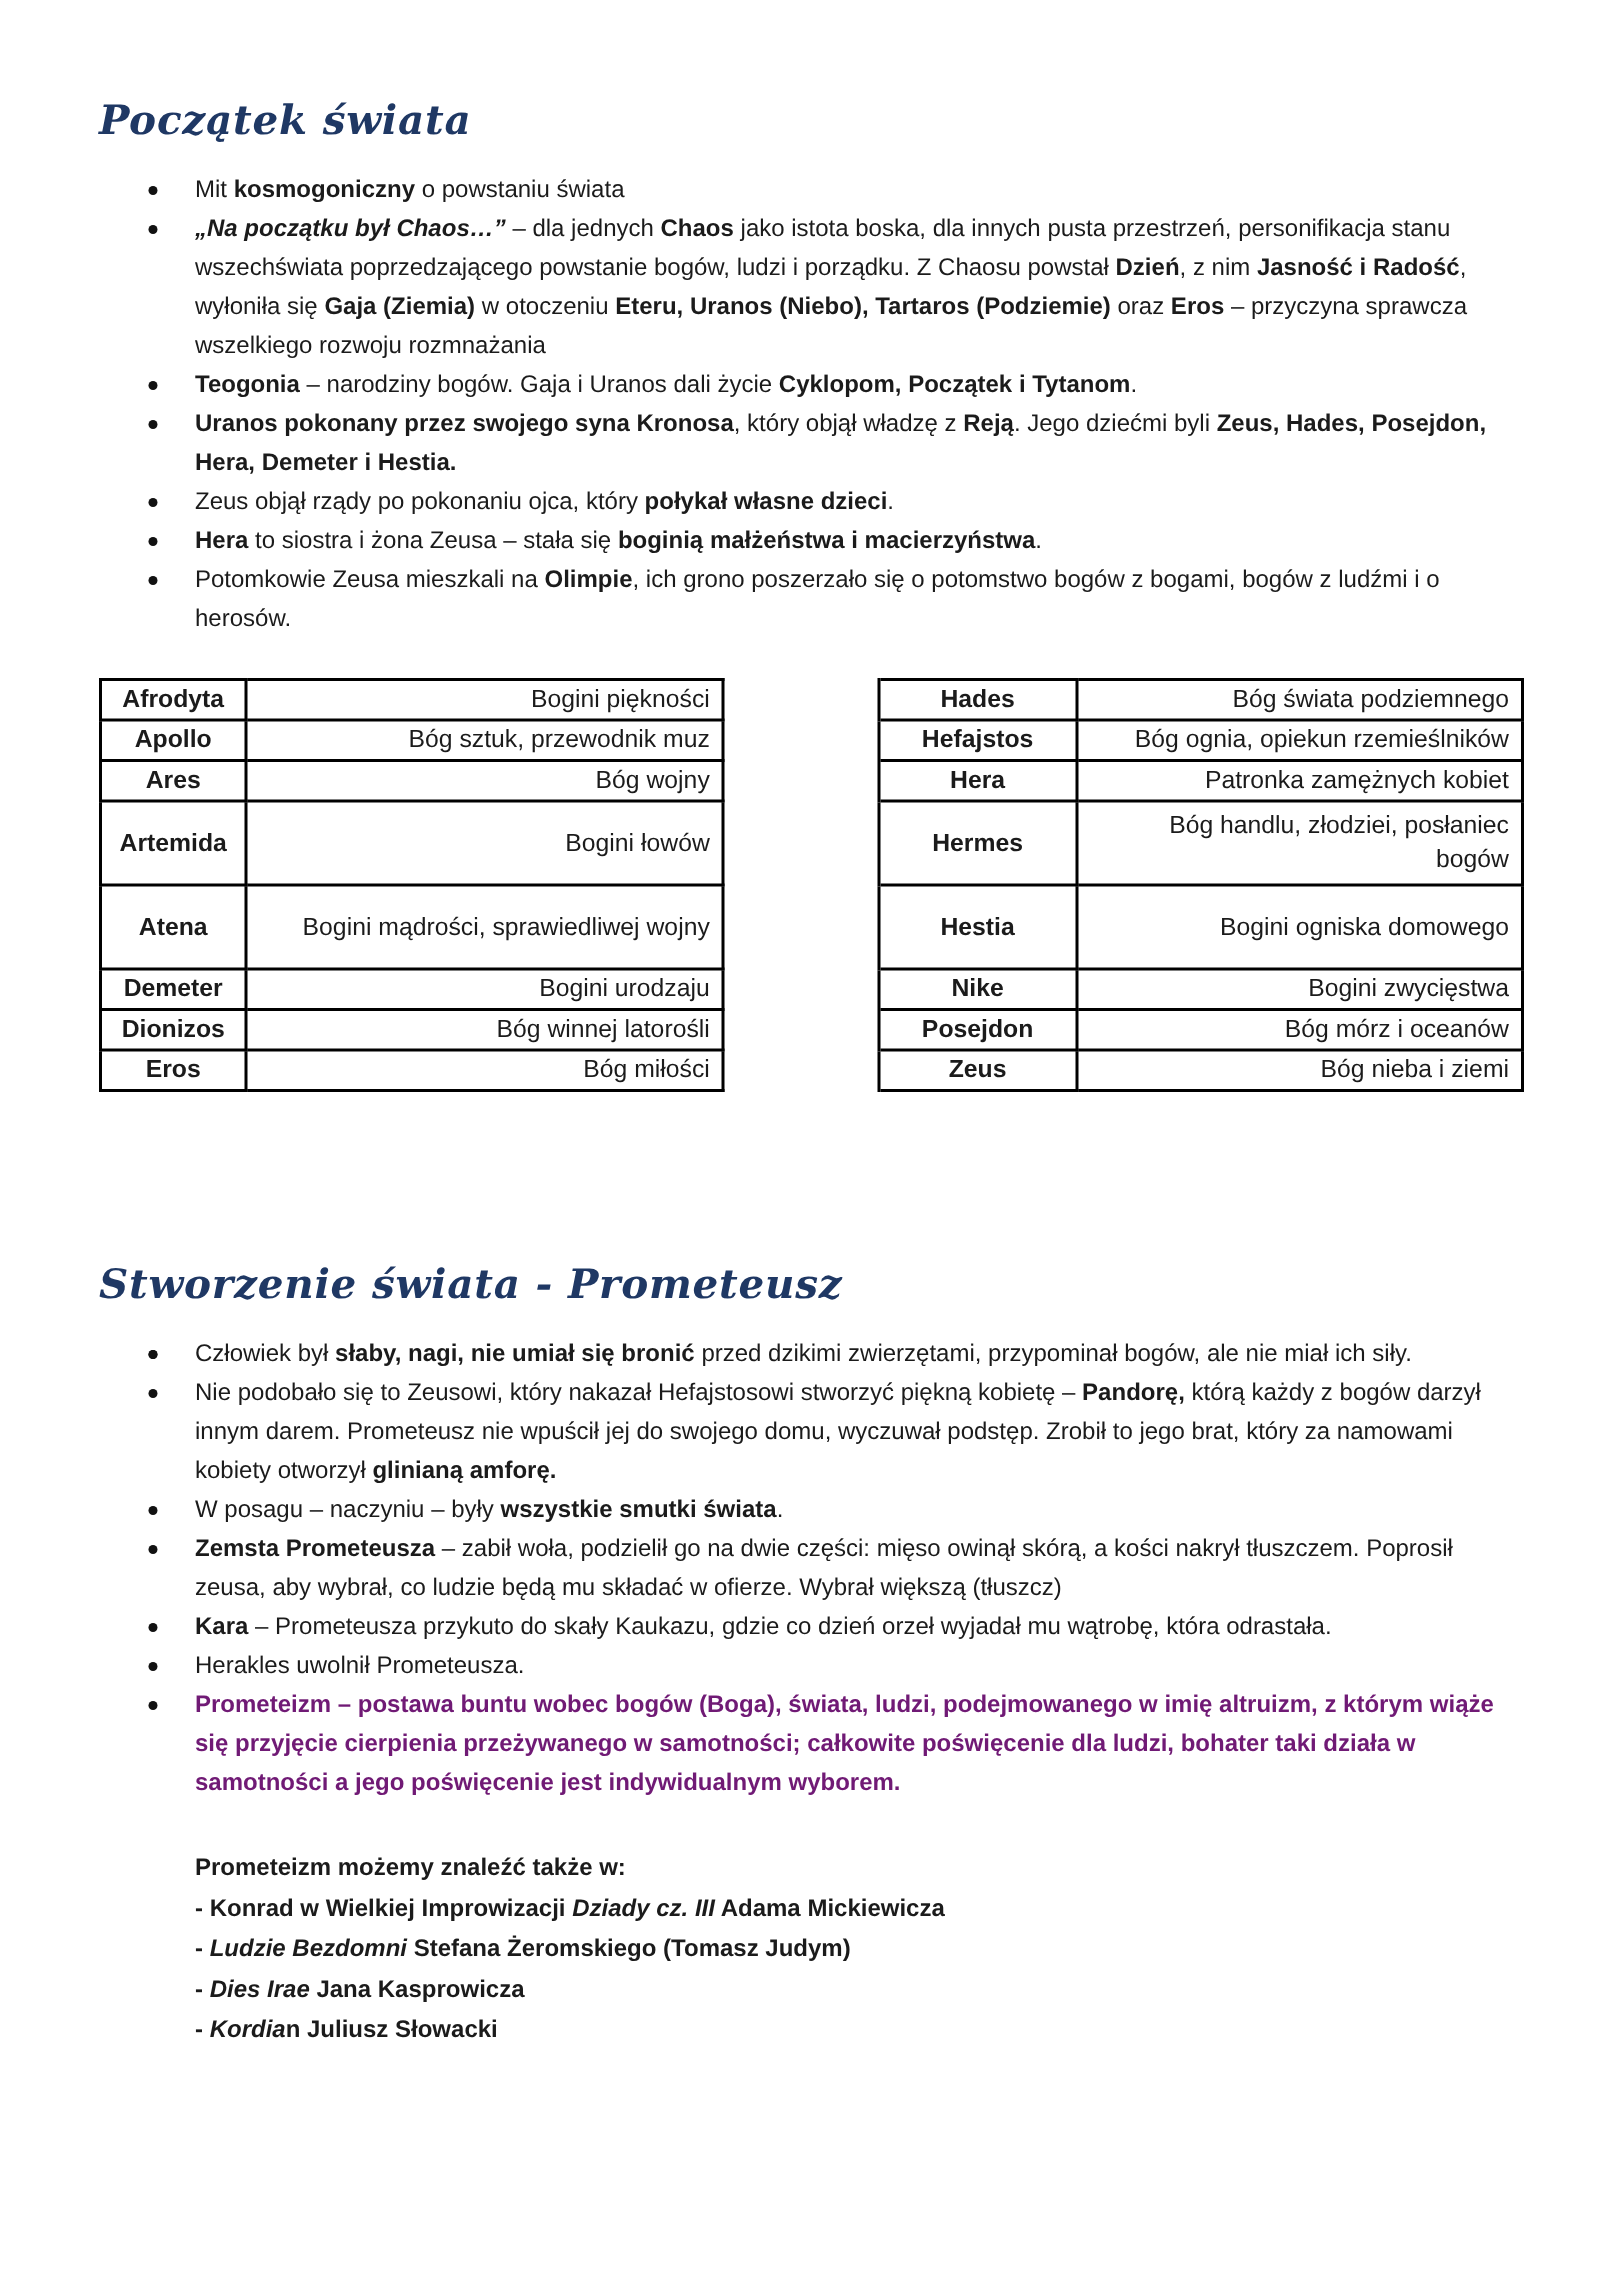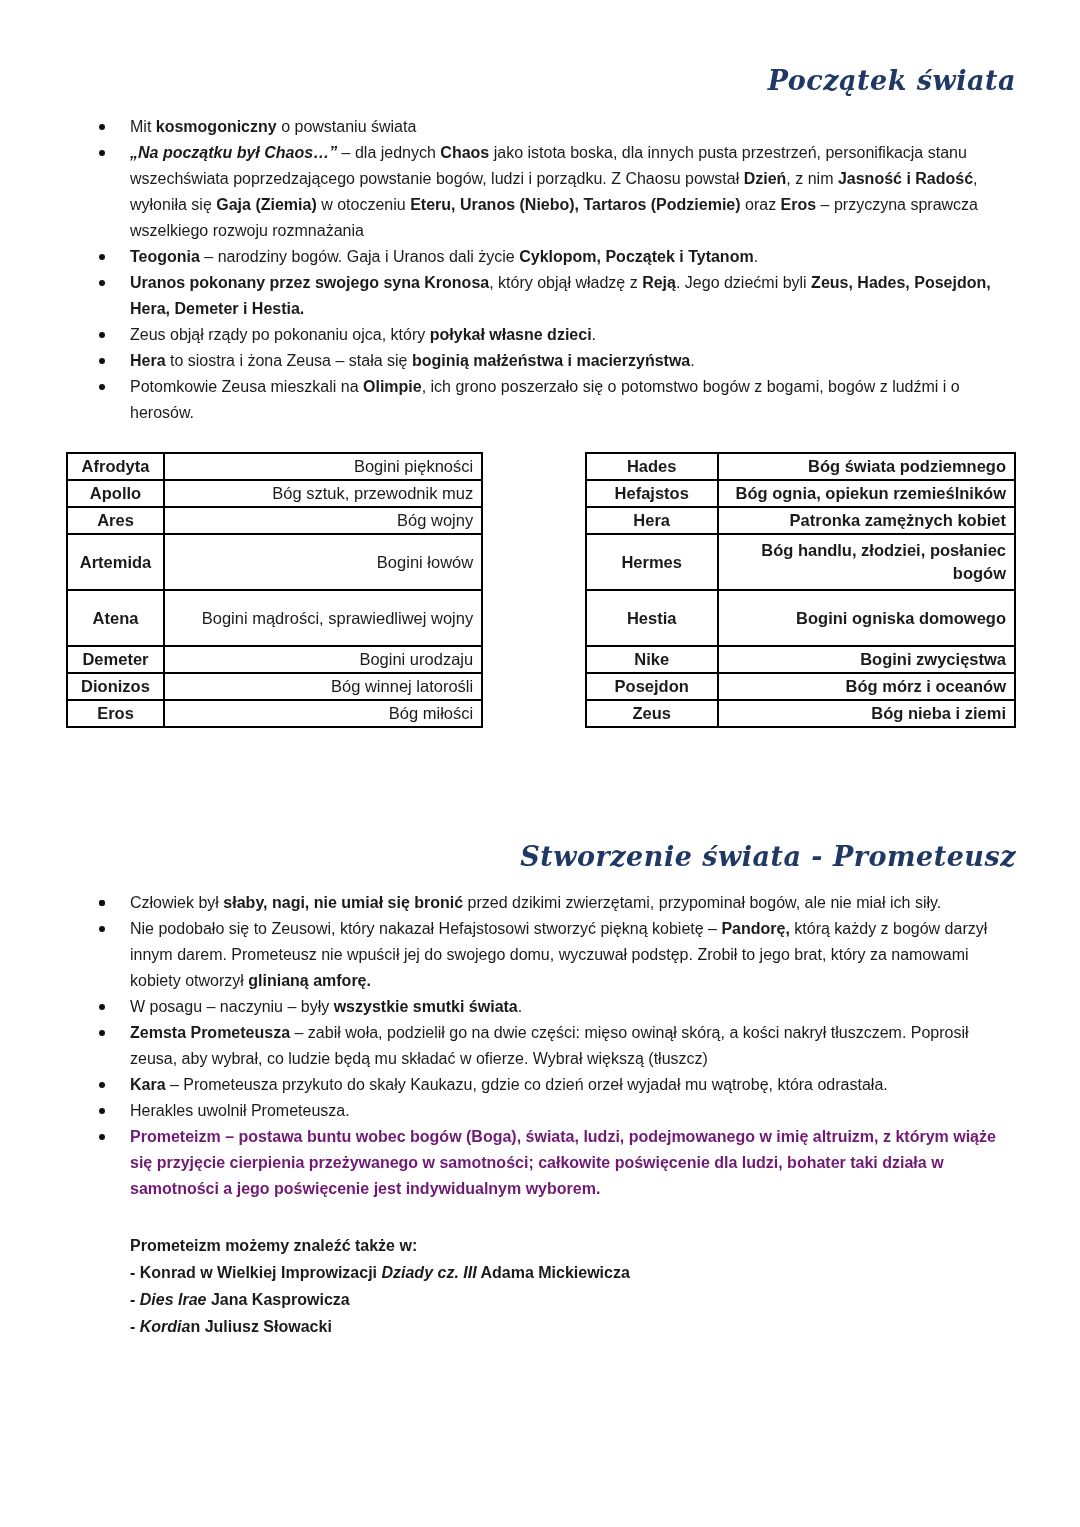--- a/index.html
+++ b/index.html
@@ -12,21 +12,21 @@
     font-size: 16px;
     line-height: 26px;
     color: #1b1b1b;
   }
   .page {
     width: 1080px;
     height: 1527px;
     padding: 64px 64px 0 66px;
   }
   .script-heading {
-    text-align: right;
+    text-align: left;
     color: #1f3864;
     font-family: "DejaVu Serif", serif;
     font-style: italic;
     font-weight: 700;
     font-size: 27px;
     line-height: 34px;
     letter-spacing: 0.5px;
     margin-bottom: 16px;
   }
   .heading2 { margin-top: 112px; }
@@ -68,21 +68,21 @@
   table.gods td.name { font-weight: 700; text-align: center; }
   table.gods td.name.l { width: 97px; }
   table.gods td.desc.l { width: 319px; }
   table.gods td.mid {
     width: 104px;
     border-top: none;
     border-bottom: none;
     padding: 0;
   }
   table.gods td.name.r { width: 132px; }
-  table.gods td.desc.r { width: 298px; font-weight: bold; }
+  table.gods td.desc.r { width: 298px; }
   table.gods tr.tall td { height: 56px; }
   table.gods tr td { height: 26px; }
 
   .addendum {
     margin-top: 30px;
     padding-left: 64px;
     line-height: 27px;
   }
 </style>
 </head>
@@ -242,19 +242,20 @@
         <span class="txt"><span class="b">Prometeizm – postawa buntu wobec bogów (Boga), świata, ludzi, podejmowanego w imię altruizm, z którym wiąże się przyjęcie cierpienia przeżywanego w samotności; całkowite poświęcenie dla ludzi, bohater taki działa w samotności a jego poświęcenie jest indywidualnym wyborem.</span></span>
       </li>
     </ul>
 
   <div class="addendum">
 
       <div class="add-line"><span class="b">Prometeizm możemy znaleźć także w:</span></div>
 
       <div class="add-line"><span class="b">- Konrad w Wielkiej Improwizacji </span><span class="b i">Dziady cz. III</span><span class="b"> Adama Mickiewicza</span></div>
 
+      <div class="add-line"><span class="b">- </span><span class="b i">Ludzie Bezdomni</span><span class="b"> Stefana Żeromskiego (Tomasz Judym)</span></div>
 
       <div class="add-line"><span class="b">- </span><span class="b i">Dies Irae</span><span class="b"> Jana Kasprowicza</span></div>
 
       <div class="add-line"><span class="b">- </span><span class="b i">Kordia</span><span class="b">n Juliusz Słowacki</span></div>
     </div>
 
 </div>
 
 </body></html>

